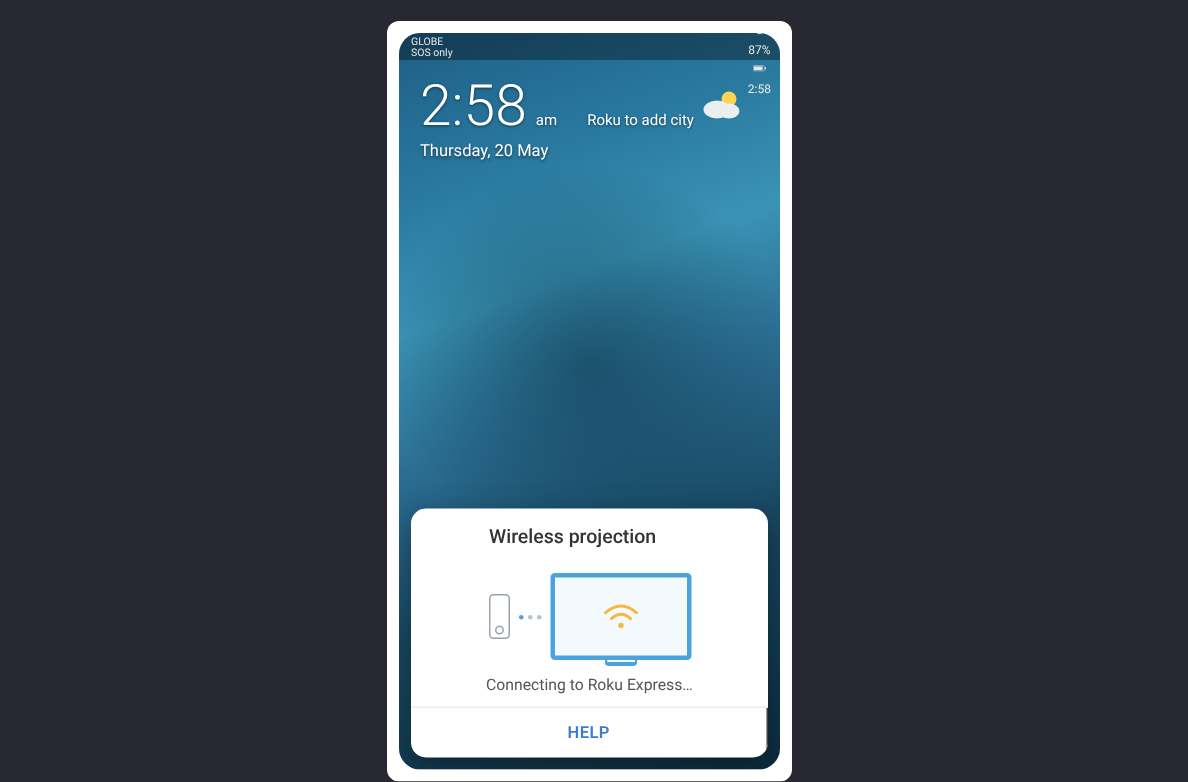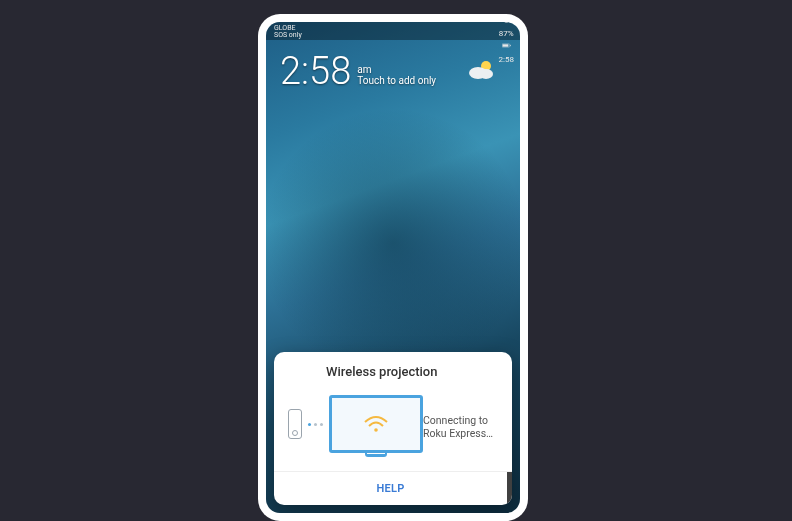--- a/index.html
+++ b/index.html
@@ -11,21 +11,21 @@
     overflow: hidden;
     position: relative;
   }
   .phone-frame {
     position: absolute;
     left: 258px;
     top: 14px;
     width: 270px;
     height: 507px;
     background: #fff;
-    border-radius: 22px;
+    border-radius: 8px;
     padding: 8px;
   }
   .phone-screen {
     width: 100%;
     height: 100%;
     border-radius: 14px;
     overflow: hidden;
     position: relative;
     background:
       radial-gradient(circle at 50% 45%, rgba(10,50,70,0.55) 0%, rgba(0,0,0,0) 45%),
@@ -46,21 +46,21 @@
   .status-right { display:flex; align-items:center; gap:3px; font-size:8px;flex-direction:column; }
   .status-right svg { width:9px; height:9px; }
   
   .clock-area {
     padding: 12px 14px 0 14px;
     color: #fff;
     text-shadow: 0 1px 2px rgba(0,0,0,0.5);
   }
   .clock-row { display:flex; align-items:flex-end; gap:6px; }
   .time { font-size: 38px; font-weight:300; line-height:1; }
-  .ampm-block { display:flex; flex-direction:column; font-size:10px; line-height:1.1; padding-bottom:4px; }
+  .ampm-block { display:flex; flex-direction:row; font-size:10px; line-height:1.1; padding-bottom:4px;gap:20px; }
   .date { font-size:11px; margin-top:4px; }
   .weather-icon { position:absolute; right:24px; top:36px; }
 
   
   .dock {
     position:absolute;
     bottom:0; left:0; right:0;
     height:60px;
     display:flex;
     justify-content:space-around;
@@ -90,21 +90,21 @@
   }
   .dialog-title {
     font-size:13px;
     color:#333;
     padding:12px 14px 8px 14px;
     font-weight:500;
     margin-left:38px;
   }
   .dialog-body {
     display:flex;
-    flex-direction:row;
+    flex-direction:column;
     align-items:center;
     padding:4px 14px 8px 14px;
   }
   .cast-graphic {
     display:flex;
     align-items:center;
     gap:6px;
     margin:4px 0 10px 0;
   }
   .phone-mini {
@@ -147,21 +147,21 @@
   .dialog-btn{
     flex:1;
     text-align:center;
     padding:10px 0;
     font-size:11px;
     font-weight:600;
     color:#3a7bd5;
     letter-spacing:0.3px;
     cursor:pointer;
   }
-  .dialog-btn:first-child{ border-right:5px solid #404040; }
+  .dialog-btn:first-child{ border-right:1px solid #404040; }
 </style>
 </head>
 <body>
 
 <div class="phone-frame">
   <div class="phone-screen">
 
     <div class="status-bar">
       <div class="status-left">
         <span>GLOBE</span>
@@ -189,23 +189,24 @@
         </span>
         <span>2:58</span>
       </div>
     </div>
 
     <div class="clock-area">
       <div class="clock-row">
         <span class="time">2:58</span>
         <span class="ampm-block">
           <span>am</span>
-          <span>Touch to add only</span>
-        </span>
-      </div>
+          <span>Roku to add city</span>
+        </span>
+      </div>
+      <div class="date">Thursday, 20 May</div>
     </div>
     <span class="weather-icon">
       <svg width="30" height="24" viewBox="0 0 30 24">
         <circle cx="20" cy="8" r="5" fill="#ffd54f"></circle>
         <ellipse cx="12" cy="15" rx="9" ry="6" fill="#eceff1"></ellipse>
         <ellipse cx="20" cy="16" rx="7" ry="5" fill="#eceff1"></ellipse>
       </svg>
     </span>
 
     <div class="dock">

